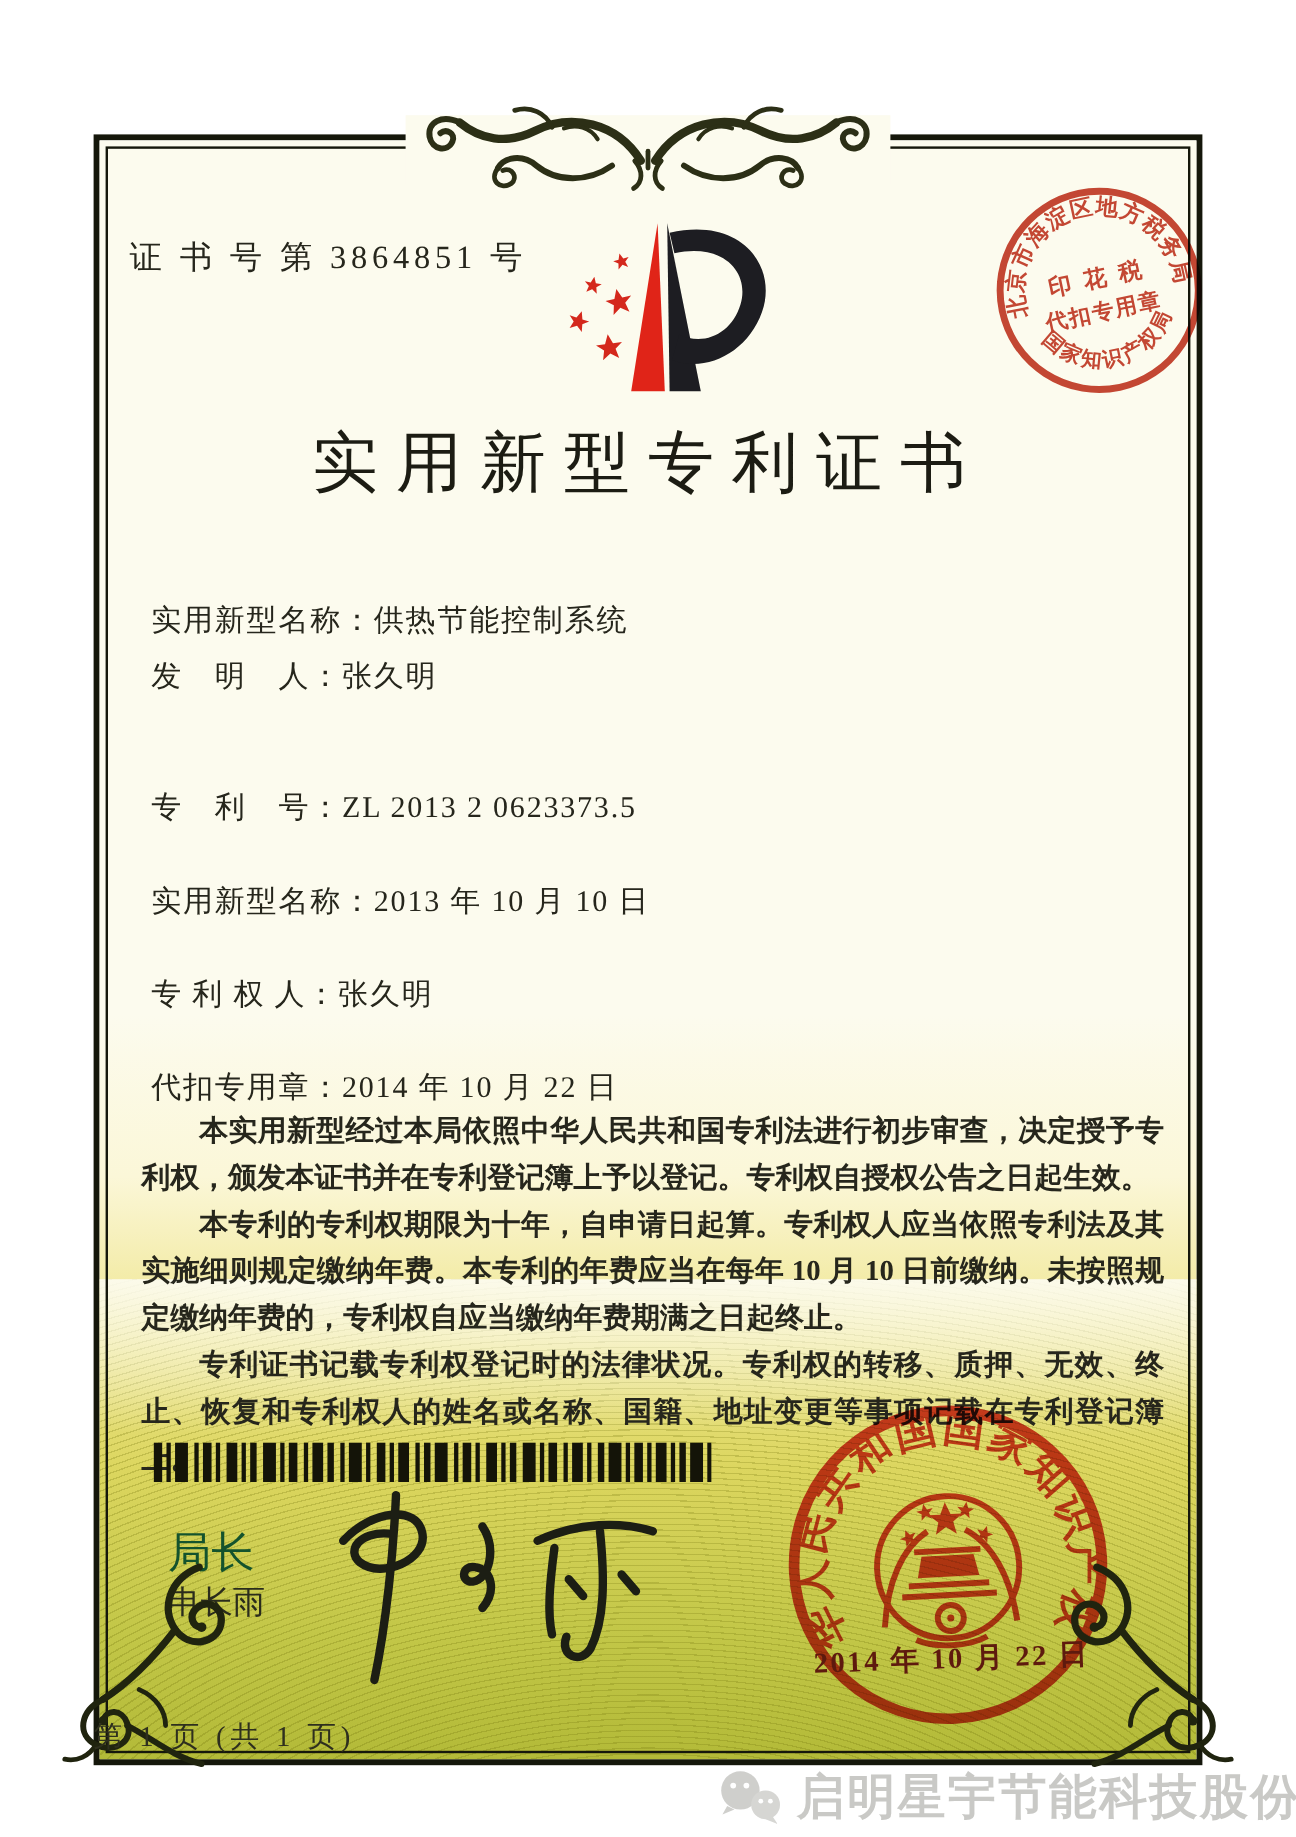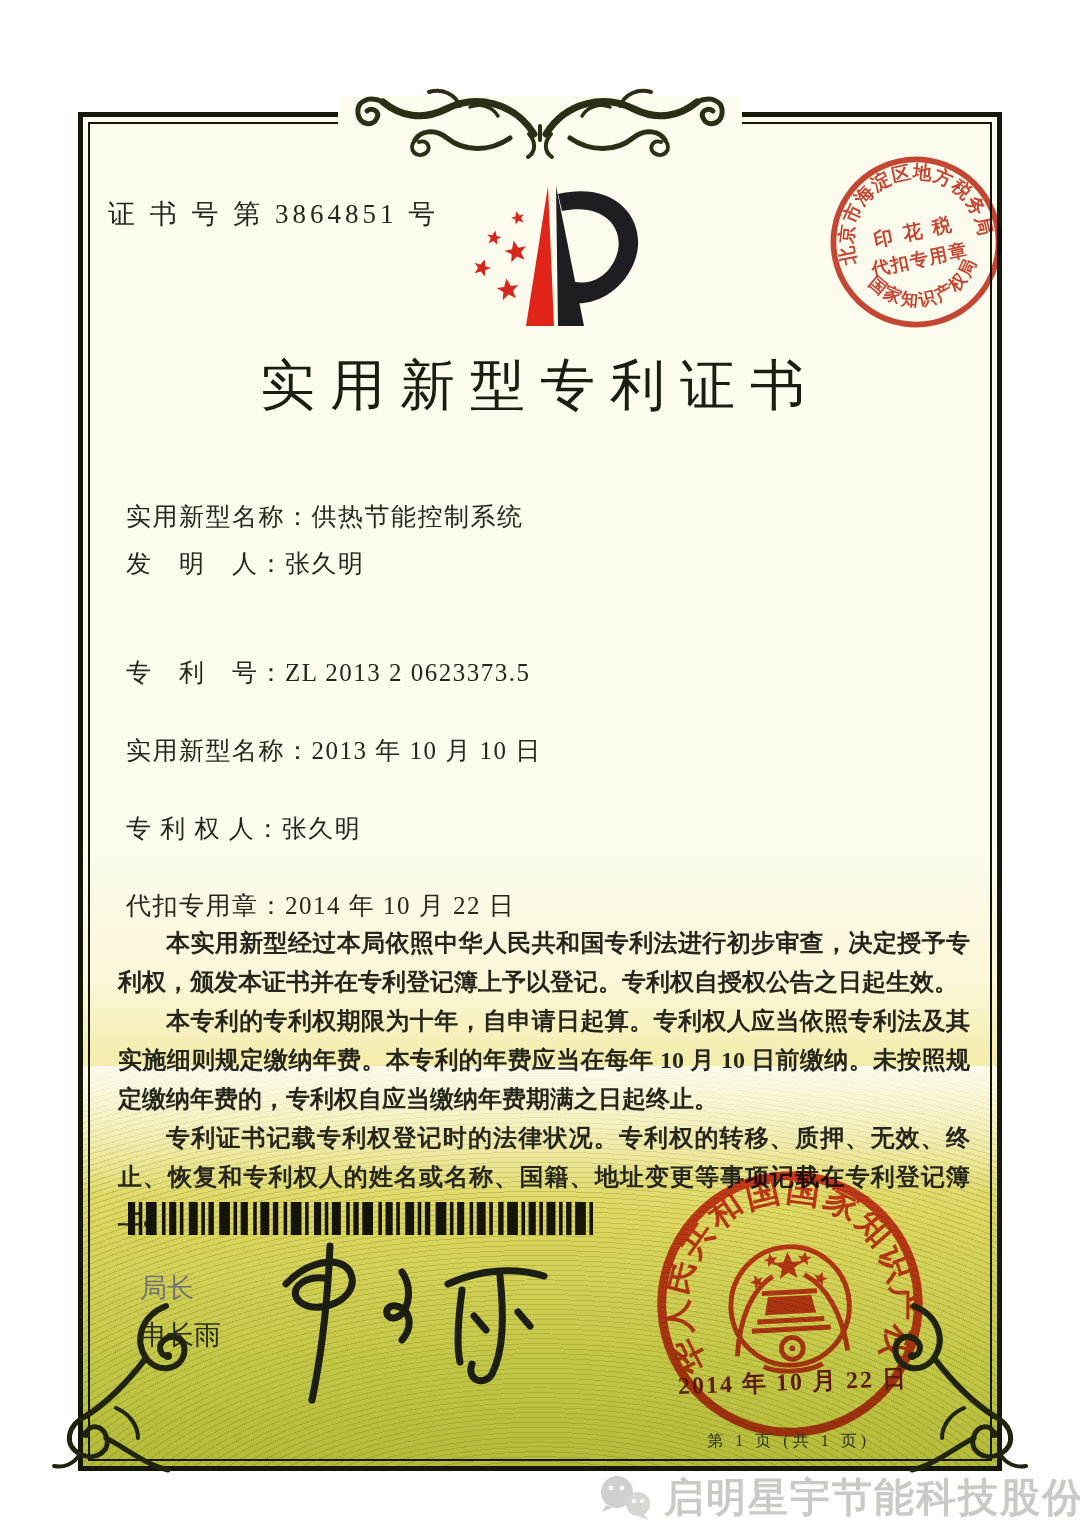--- a/index.html
+++ b/index.html
@@ -19,33 +19,33 @@
         rgba(255,255,200,0) 1.7px, rgba(255,255,200,0) 8.5px);}
   
   .cert-no{position:absolute;left:108px;top:196px;font-size:27px;letter-spacing:4px;z-index:5;}
   .page-title{position:absolute;left:0;width:100%;top:349px;text-align:center;
       font-size:55px;font-weight:normal;letter-spacing:15px;color:#1c1c13;z-index:5;}
   .field{position:absolute;left:126px;font-size:25px;letter-spacing:1.5px;z-index:5;white-space:nowrap;}
   .f1{top:500px}.f2{top:547px}.f3{top:656px}.f4{top:734px}.f5{top:812px}.f6{top:889px}
   .paras{position:absolute;left:118px;top:924px;width:852px;font-size:24px;line-height:39px;
       text-align:justify;z-index:5;}
   .paras p{margin:0;text-indent:2em;font-weight:bold;}
-  .footer{position:absolute;left:78px;width:792px;top:1431px;text-align:right;
-      font-size:16px;letter-spacing:4px;color:#2e2f1e;z-index:6;}
+  .footer{position:absolute;left:78px;width:792px;top:1431px;text-align:left;
+      font-size:24px;letter-spacing:4px;color:#2e2f1e;z-index:6;}
   
   .dragons{position:absolute;left:320px;top:76px;z-index:5;}
   .corner{position:absolute;z-index:6;}
   .corner-bl{left:46px;top:1288px;}
   .corner-br{left:884px;top:1288px;transform:scaleX(-1);}
   
   .tax-stamp{position:absolute;left:820px;top:146px;transform:rotate(-12deg);z-index:5;
       mix-blend-mode:multiply;opacity:.93;}
   .logo{position:absolute;left:452px;top:178px;z-index:5;}
   .barcode{position:absolute;left:128px;top:1202px;z-index:6;}
-  .signer-title{position:absolute;left:140px;top:1270px;font-size:27px;color:#737373;z-index:6;}
+  .signer-title{position:absolute;left:140px;top:1270px;font-size:36px;color:#14532d;z-index:6;}
   .signer-name{position:absolute;left:140px;top:1317px;font-size:27px;color:#2a2c1c;z-index:6;}
   .signature{position:absolute;left:252px;top:1232px;z-index:7;}
   .big-seal{position:absolute;left:642px;top:1156px;transform:rotate(-3deg);z-index:6;
       mix-blend-mode:multiply;opacity:.95;}
   .seal-date{position:absolute;left:648px;top:1366px;width:290px;text-align:center;
       font-size:24px;font-weight:bold;letter-spacing:2px;color:#5e1a0e;z-index:7;transform:rotate(-2deg);}
   
   .watermark{position:absolute;left:596px;top:1470px;display:flex;align-items:center;gap:10px;
       color:#c9c9c6;font-size:40px;font-weight:bold;letter-spacing:2px;z-index:2;white-space:nowrap;}
 </style>

